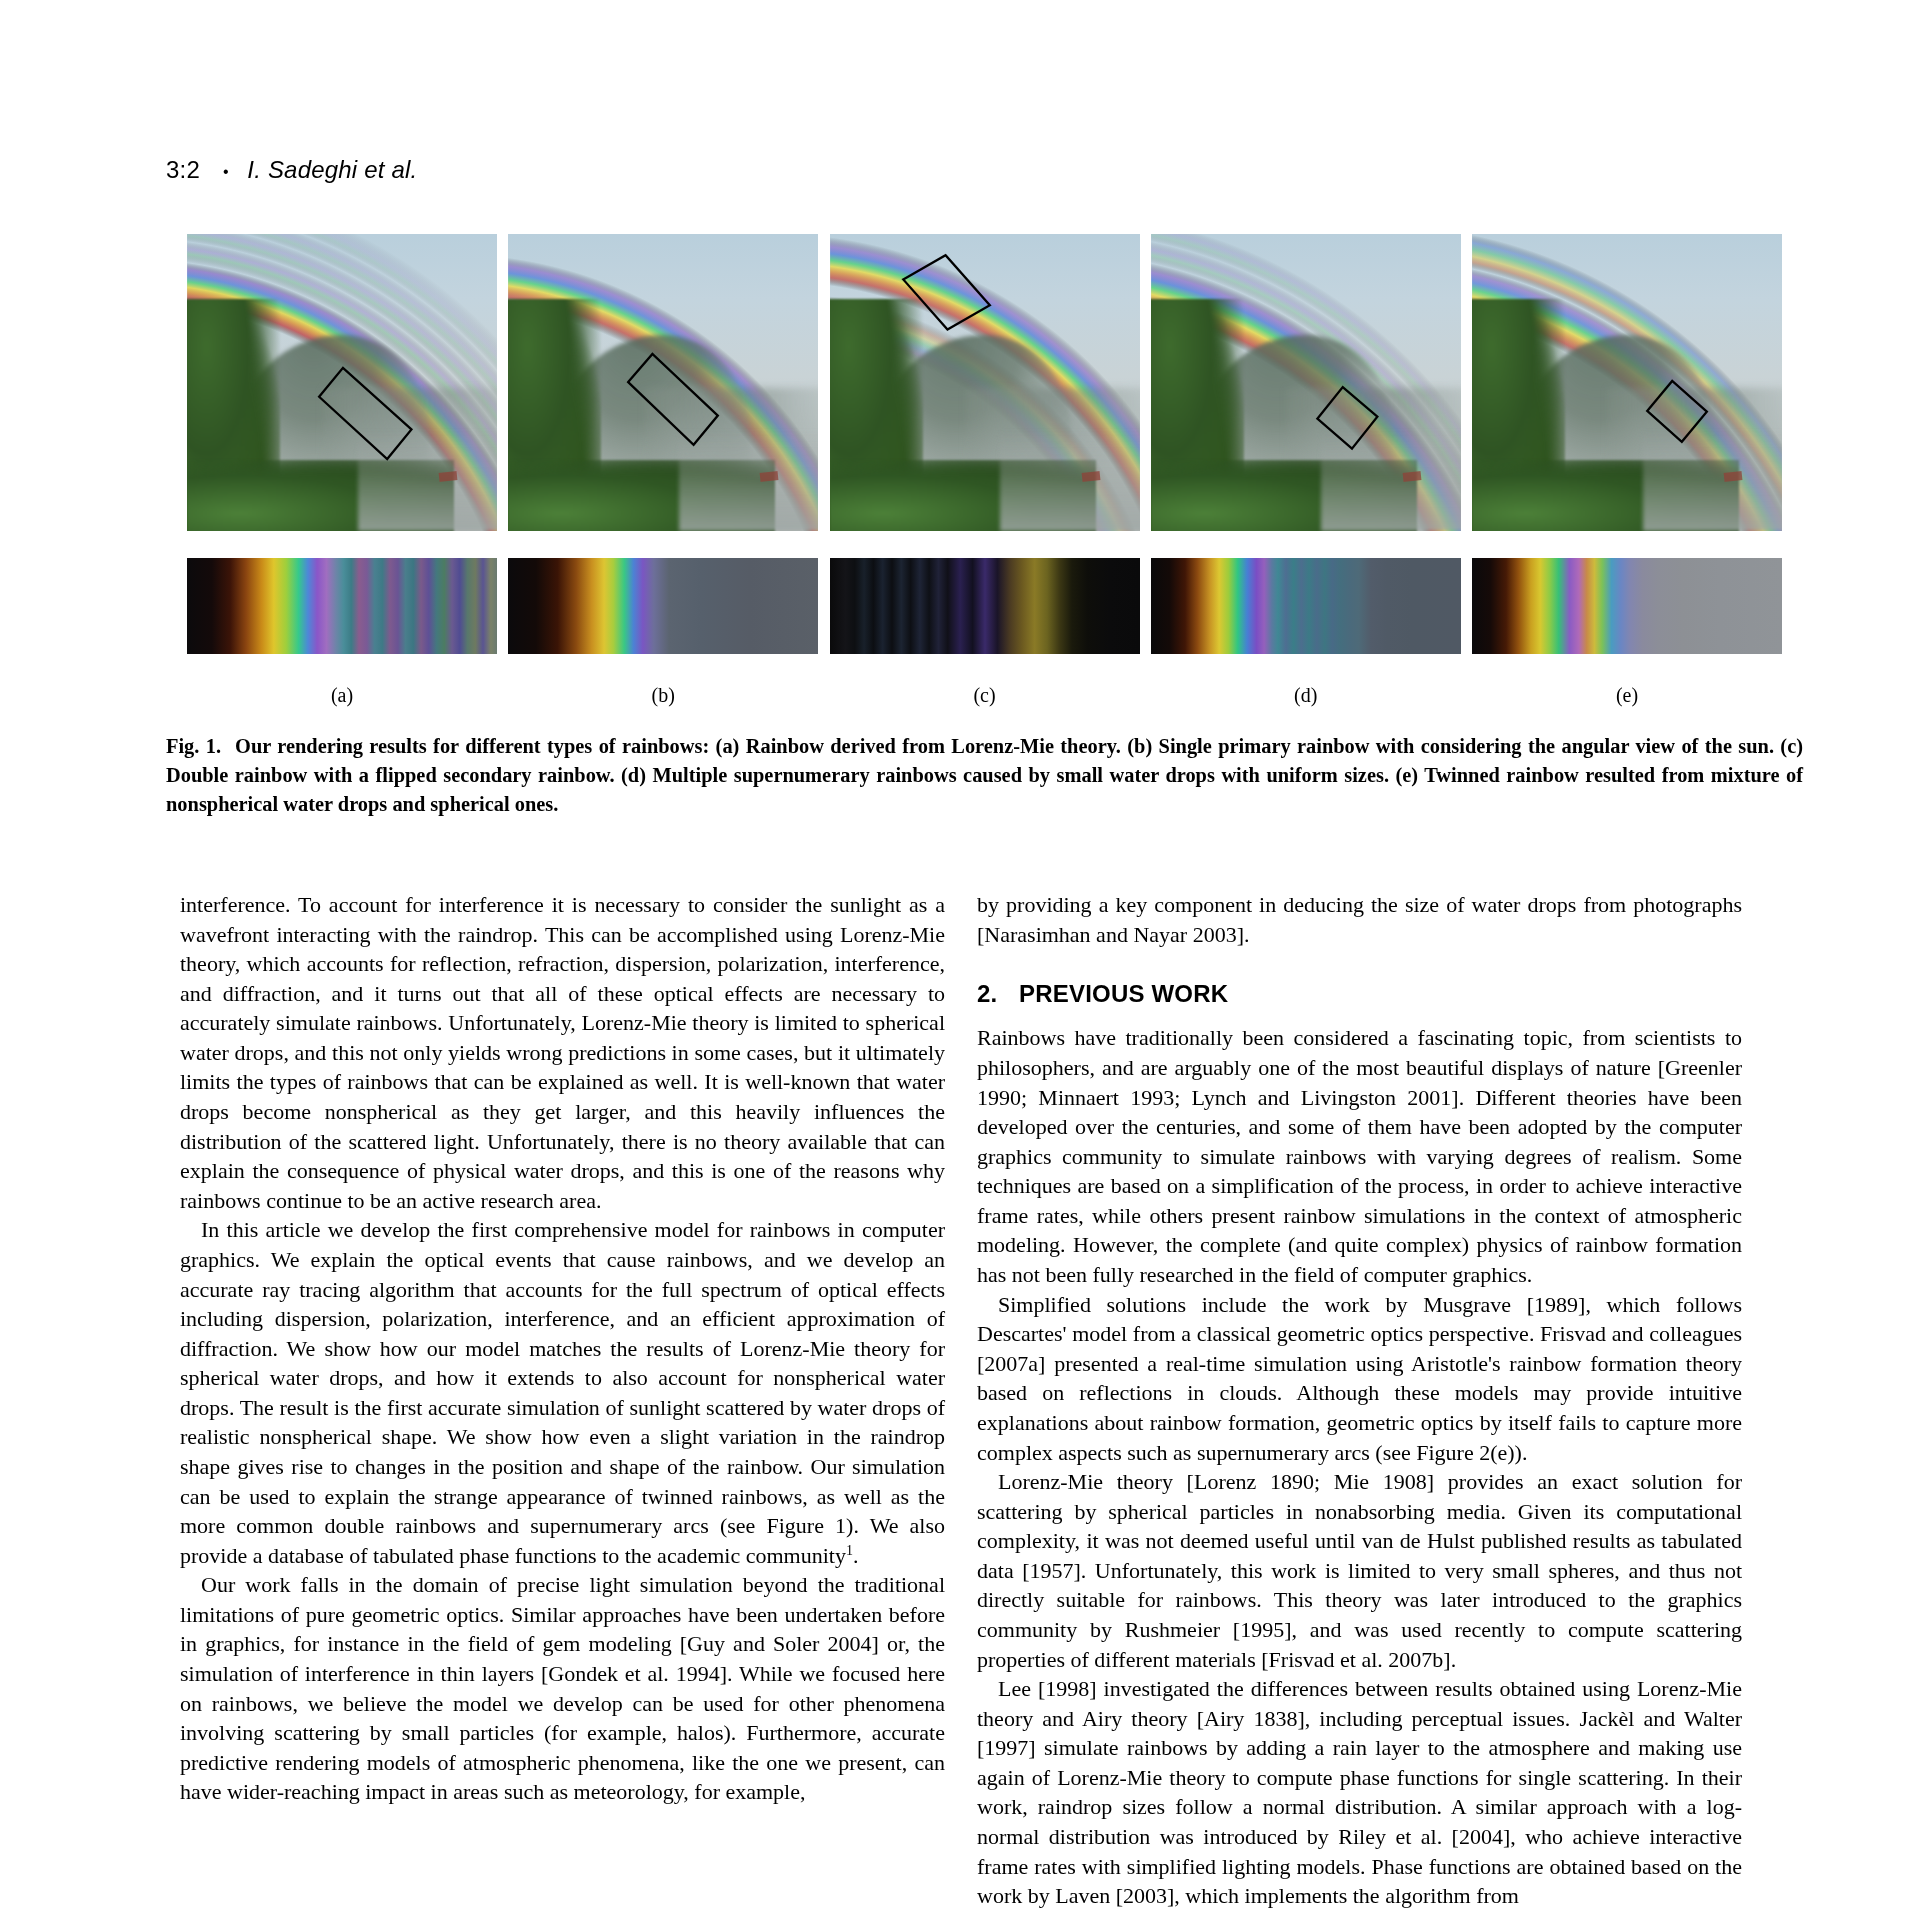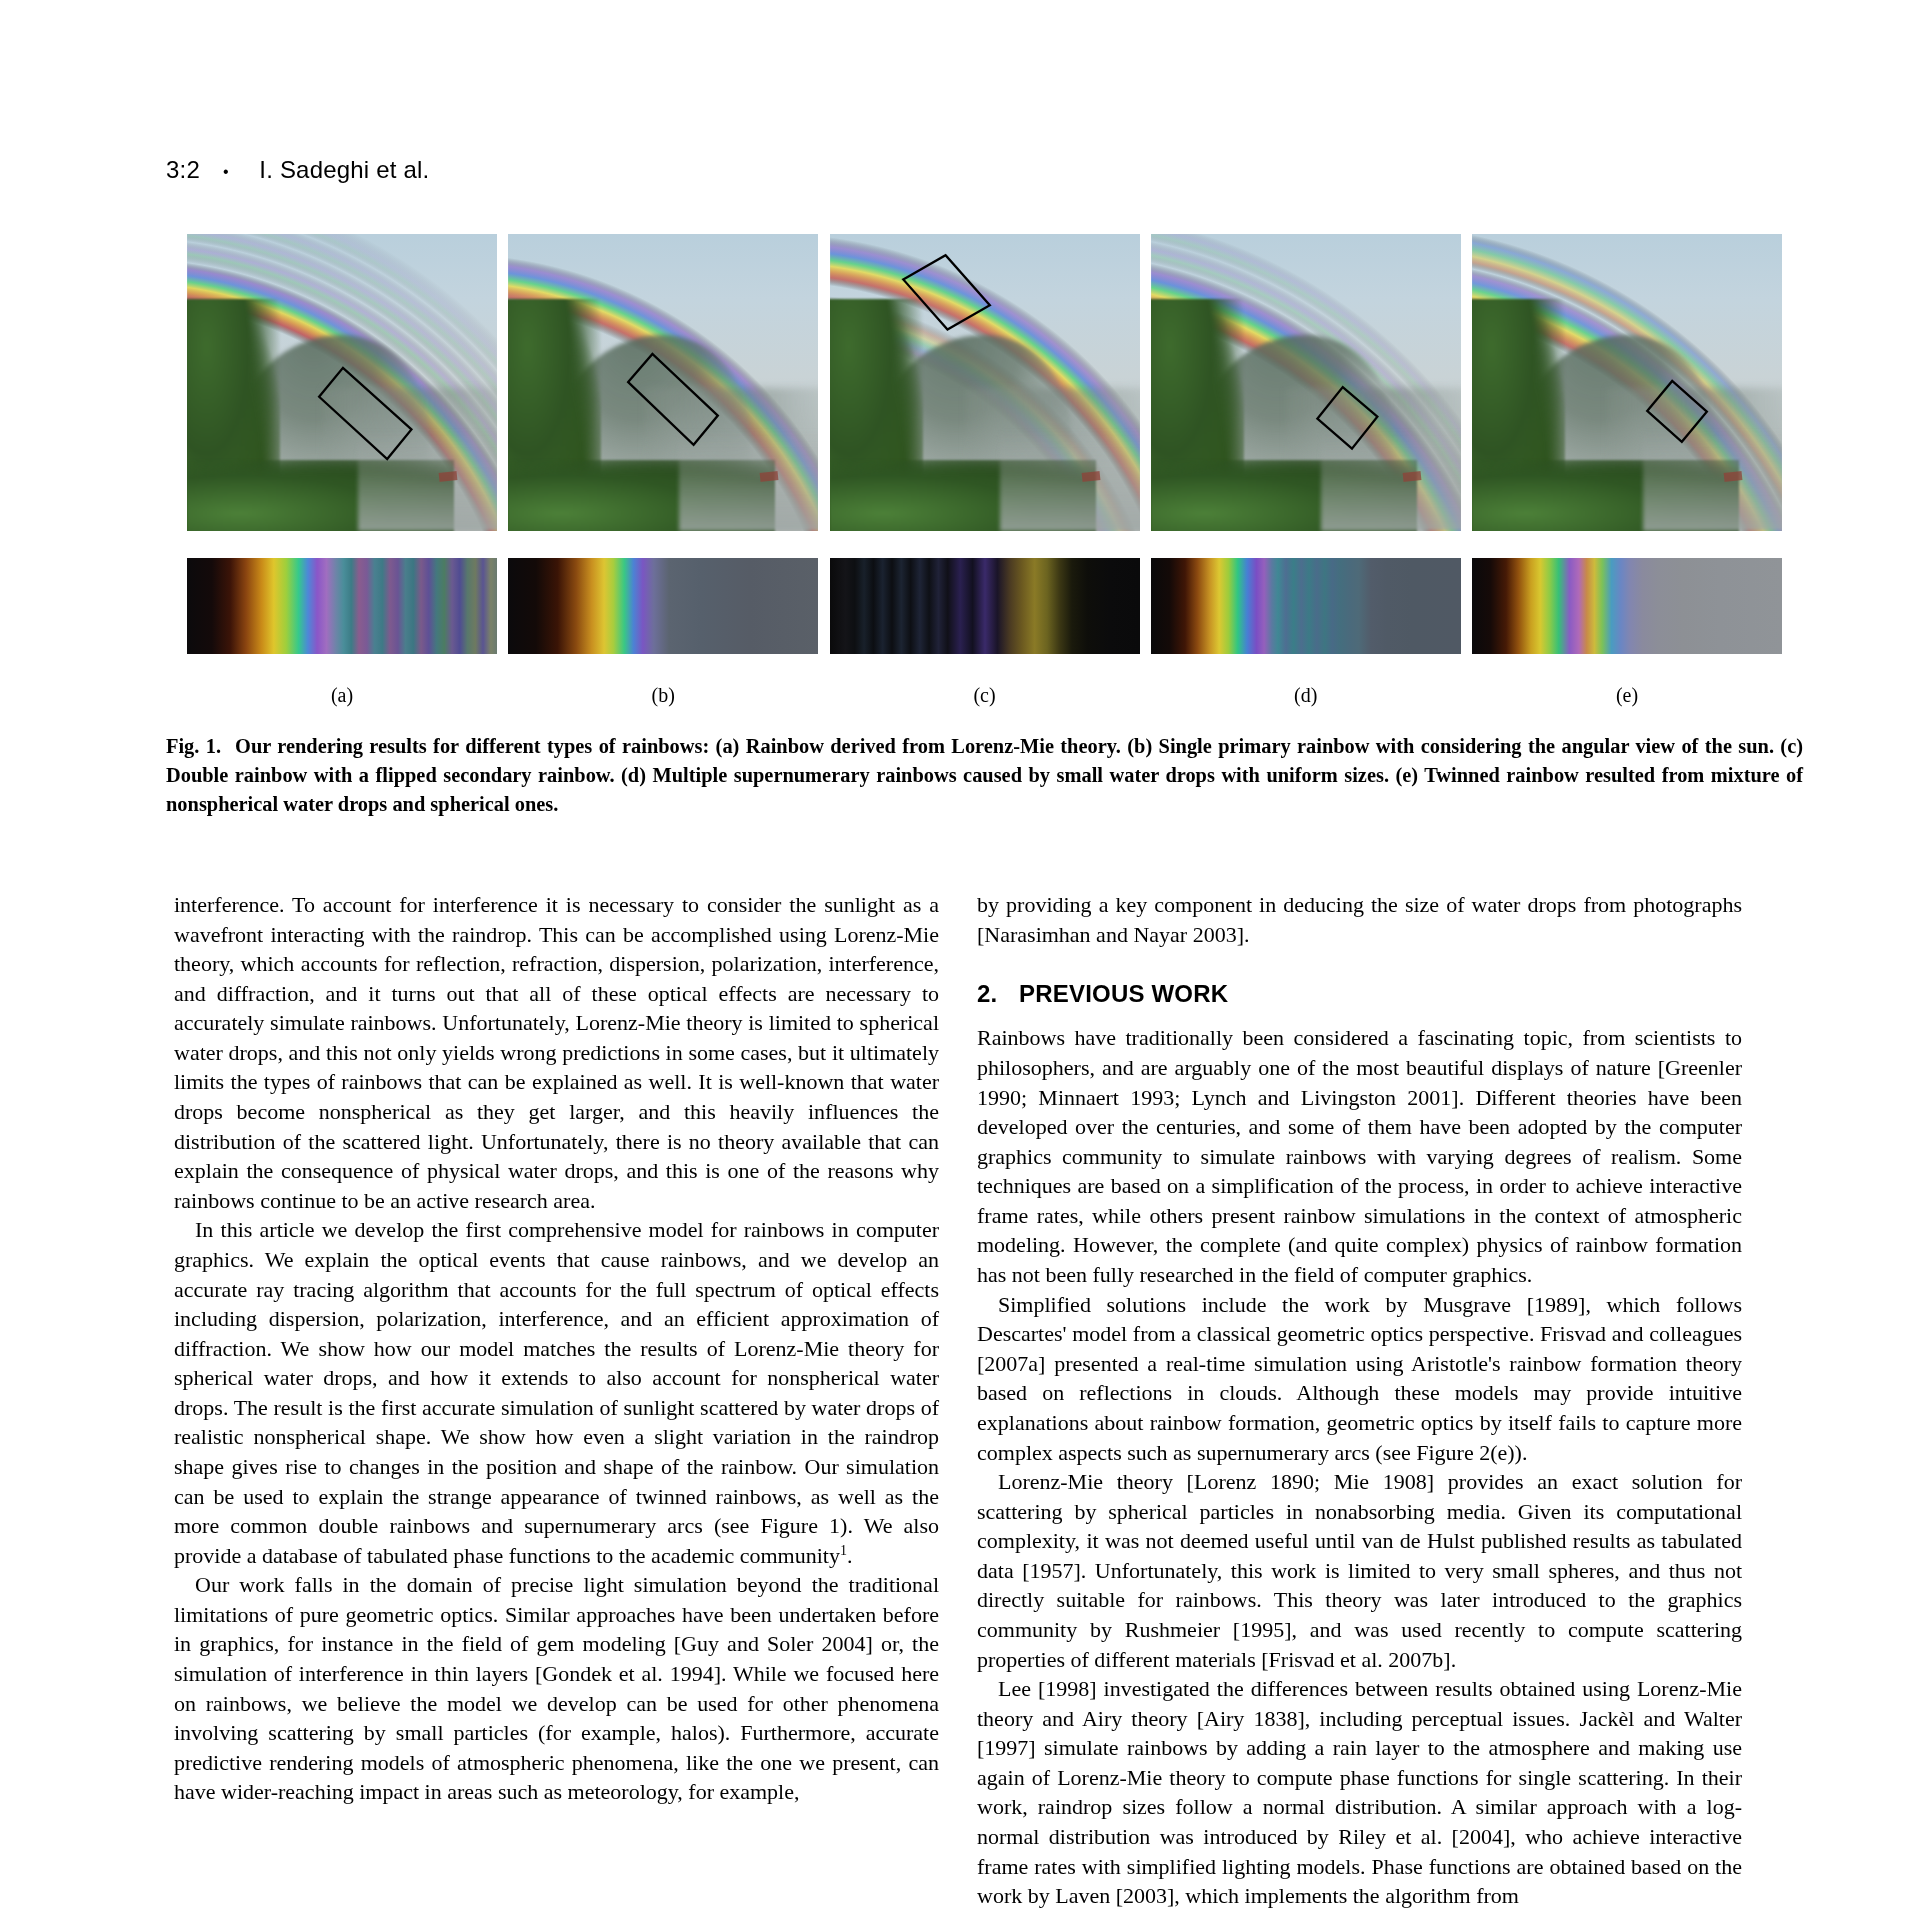--- a/index.html
+++ b/index.html
@@ -34,21 +34,21 @@
     letter-spacing: 0.2px;
     white-space: nowrap;
   }
   .runhead .folio { }
   .runhead .bullet {
     display: inline-block;
     margin: 0 18.5px 0 23px;
     font-size: 16px;
     vertical-align: 1.5px;
   }
-  .runhead .authors { margin-left: 12px; }
+  .runhead .authors { margin-left: 0; font-style: italic; }
 
   .photo-row, .strip-row {
     position: absolute;
     left: 187px;
     width: 1595px;
     display: flex;
     justify-content: space-between;
   }
   .photo-row { top: 234px; }
   .strip-row { top: 558px; }
@@ -188,21 +188,21 @@
   .col {
     position: absolute;
     top: 890px;
     width: 765px;
     font-size: 22px;
     line-height: 1.345;
     text-align: justify;
     text-justify: inter-word;
     hyphens: none;
   }
-  .col.left  { left: 174px;  }
+  .col.left  { left: 180px;  }
   .col.right { left: 977px; }
 
   .col p {
     margin: 0;
     text-indent: 0;
   }
   .col p + p { text-indent: 21px; }
 
   h2.section {
     font-family: "Liberation Sans", "DejaVu Sans", sans-serif;

